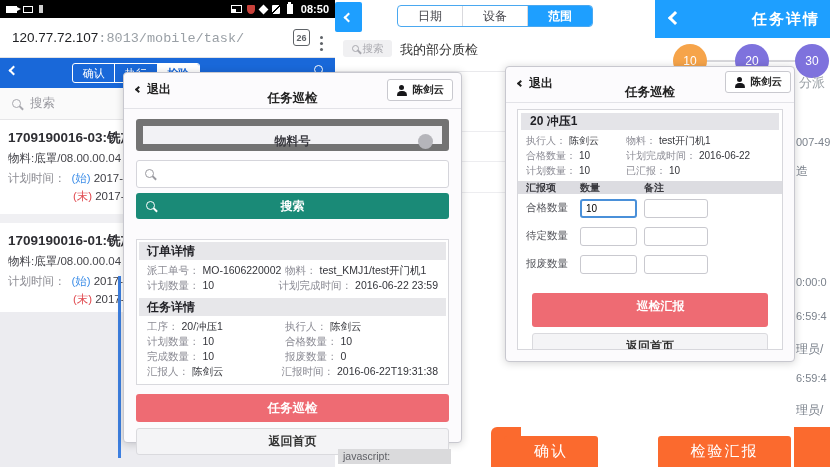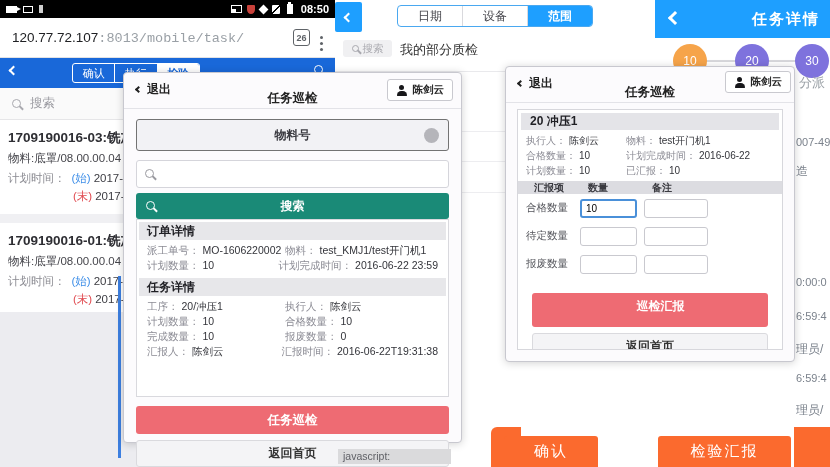--- a/index.html
+++ b/index.html
@@ -106,46 +106,46 @@
   .modal-header { position:relative; height:36px; border-bottom:1px solid #e3e3e8; }
   .m-exit { position:absolute; left:12px; top:8px; font-weight:bold; font-size:12px; color:#222; display:flex; align-items:center; gap:6px; cursor:pointer; }
   .m-exit .chev { width:5px; height:5px; border-width:2px; }
   .m-title { position:absolute; left:0; right:0; top:17px; text-align:center; font-weight:bold; font-size:12.5px; color:#222; }
   .user-btn { position:absolute; height:22px; padding:0 8px; background:#fff; border:1px solid #c9c9cf; border-radius:3px; display:flex; align-items:center; gap:5px; font-size:10.5px; font-weight:bold; color:#222; cursor:pointer; }
 
   
   .m-inspect { left:123px; top:72px; width:339px; height:371px; }
   .m-inspect .user-btn { right:8px; top:6px; }
   .m-inspect .body { padding:10px 12px 0; }
-  .mat-row { position:relative; height:32px; background:#f2f2f5; border:1px solid #737373; border-radius:3px; text-align:center; font-size:12px; font-weight:bold; color:#3a3a40; line-height:30px; cursor:pointer; }
+  .mat-row { position:relative; height:32px; background:#f2f2f5; border:7px solid #737373; border-radius:3px; text-align:center; font-size:12px; font-weight:bold; color:#3a3a40; line-height:30px; cursor:pointer; }
   .mat-dot { position:absolute; right:9px; top:7.5px; width:15px; height:15px; border-radius:50%; background:#b5b5ba; }
   .m-search { position:relative; margin-top:9px; height:28px; }
   .m-search .mag { position:absolute; left:9px; top:9px; color:#9a9aa0; z-index:1; }
   .m-search input { width:100%; height:28px; border:1px solid #d5d5db; border-radius:3px; background:#fff; padding:0 8px 0 26px; font-size:11px; outline:none; }
   .teal-btn { position:relative; margin-top:5px; height:26px; background:#1a8a77; border-radius:3px; color:#fff; text-align:center; font-weight:bold; font-size:12px; line-height:26px; cursor:pointer; }
   .teal-btn .mag { position:absolute; left:10px; top:8px; color:#fff; }
-  .sections-box { margin-top:0; height:178px; border:1px solid #d9d9de; background:#fff; overflow:hidden; }
+  .sections-box { margin-top:20px; height:146px; border:1px solid #d9d9de; background:#fff; overflow:hidden; }
   .sec-bar { margin:2px 2px 3px; height:18px; background:#e7e7ea; font-size:12px; font-weight:bold; color:#1f1f24; line-height:18px; padding-left:8px; }
   .sec-bar.second { margin-top:5px; }
   .pair-row { display:flex; padding:1px 10px; font-size:10.5px; line-height:13px; }
   .pair-row .half1 { width:138px; display:flex; gap:3px; }
   .pair-row .half2 { flex:1; display:flex; gap:3px; }
   .pair-row .lb { color:#8b8b94; white-space:nowrap; }
   .pair-row .vl { color:#33343a; white-space:nowrap; }
   .red-btn { margin-top:9px; height:28px; background:#ee6b73; border-radius:3px; color:#fff; text-align:center; font-weight:bold; font-size:12.5px; line-height:28px; cursor:pointer; }
   .gray-btn { margin-top:6px; height:27px; background:#f4f4f6; border:1px solid #dadade; border-radius:3px; color:#333; text-align:center; font-weight:bold; font-size:12px; line-height:25px; cursor:pointer; }
 
   
   .m-report { left:505px; top:66px; width:290px; height:296px; }
   .m-report .user-btn { right:3px; top:4px; }
   .report-box { margin:6px 11px 0; height:241px; border:1px solid #d7d7dc; background:#fff; overflow:hidden; }
   .op-bar { margin:3px; height:17px; background:#e4e4e8; font-size:12px; font-weight:bold; color:#1f1f24; line-height:17px; padding-left:9px; }
   .m-report .pair-row { padding:1px 8px; font-size:10px; }
   .m-report .pair-row .half1 { width:100px; }
-  .thead { margin-top:3px; height:13px; background:#dcdce1; display:grid; grid-template-columns:54px 64px auto; padding-left:16px; align-items:center; font-size:10px; font-weight:bold; color:#3a3a40; }
+  .thead { margin-top:3px; height:13px; background:#dcdce1; display:grid; grid-template-columns:54px 64px auto; padding-left:8px; align-items:center; font-size:10px; font-weight:bold; color:#3a3a40; }
   .trow { display:grid; grid-template-columns:54px 64px auto; padding-left:8px; align-items:center; height:28px; }
   .tlabel { font-size:10.5px; color:#55565c; }
   .tinput { width:57px; height:19px; border:1px solid #c9c9cf; border-radius:3px; font-size:10px; padding:0 4px; outline:none; background:#fff; }
   .tinput.note { width:64px; }
   .tinput.focused { border:2px solid #4a90d9; }
   .m-report .red-btn { margin:15px 14px 0; height:34px; font-size:12px; line-height:27px;padding-left:21px; }
   .m-report .gray-btn { margin:6px 14px 0; height:27px; }
 
   
   .js-tooltip { position:absolute; left:338px; top:449px; width:113px; height:15px; background:#dadadc; color:#5f6066; font-size:10.5px; line-height:15px; padding-left:5px; z-index:20; }

